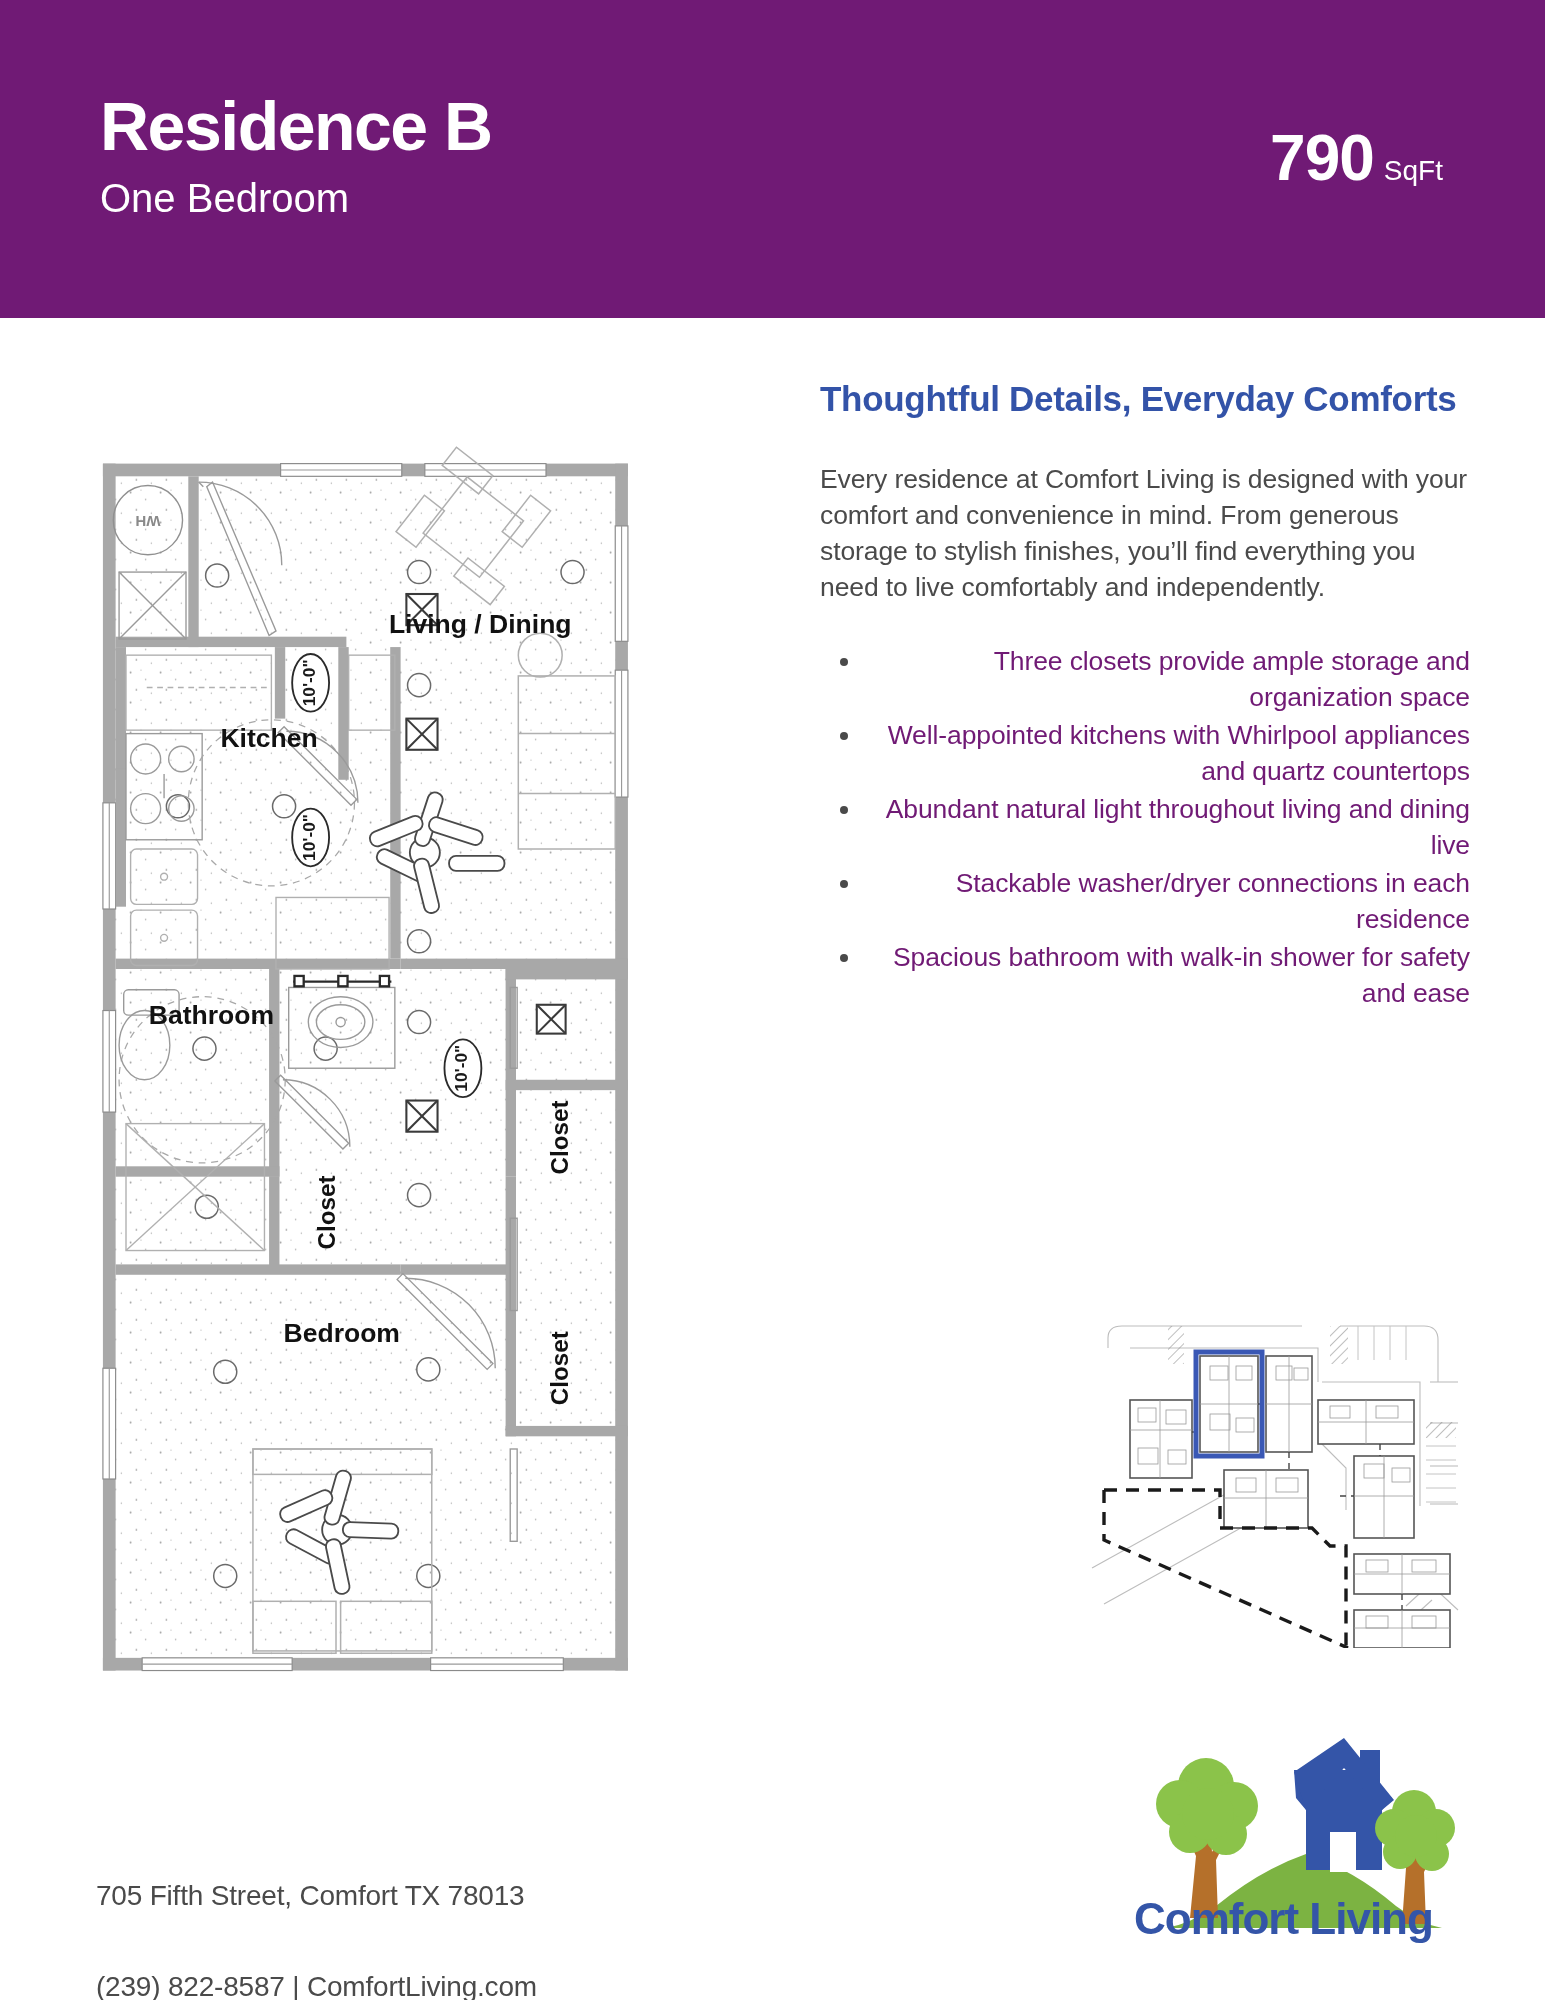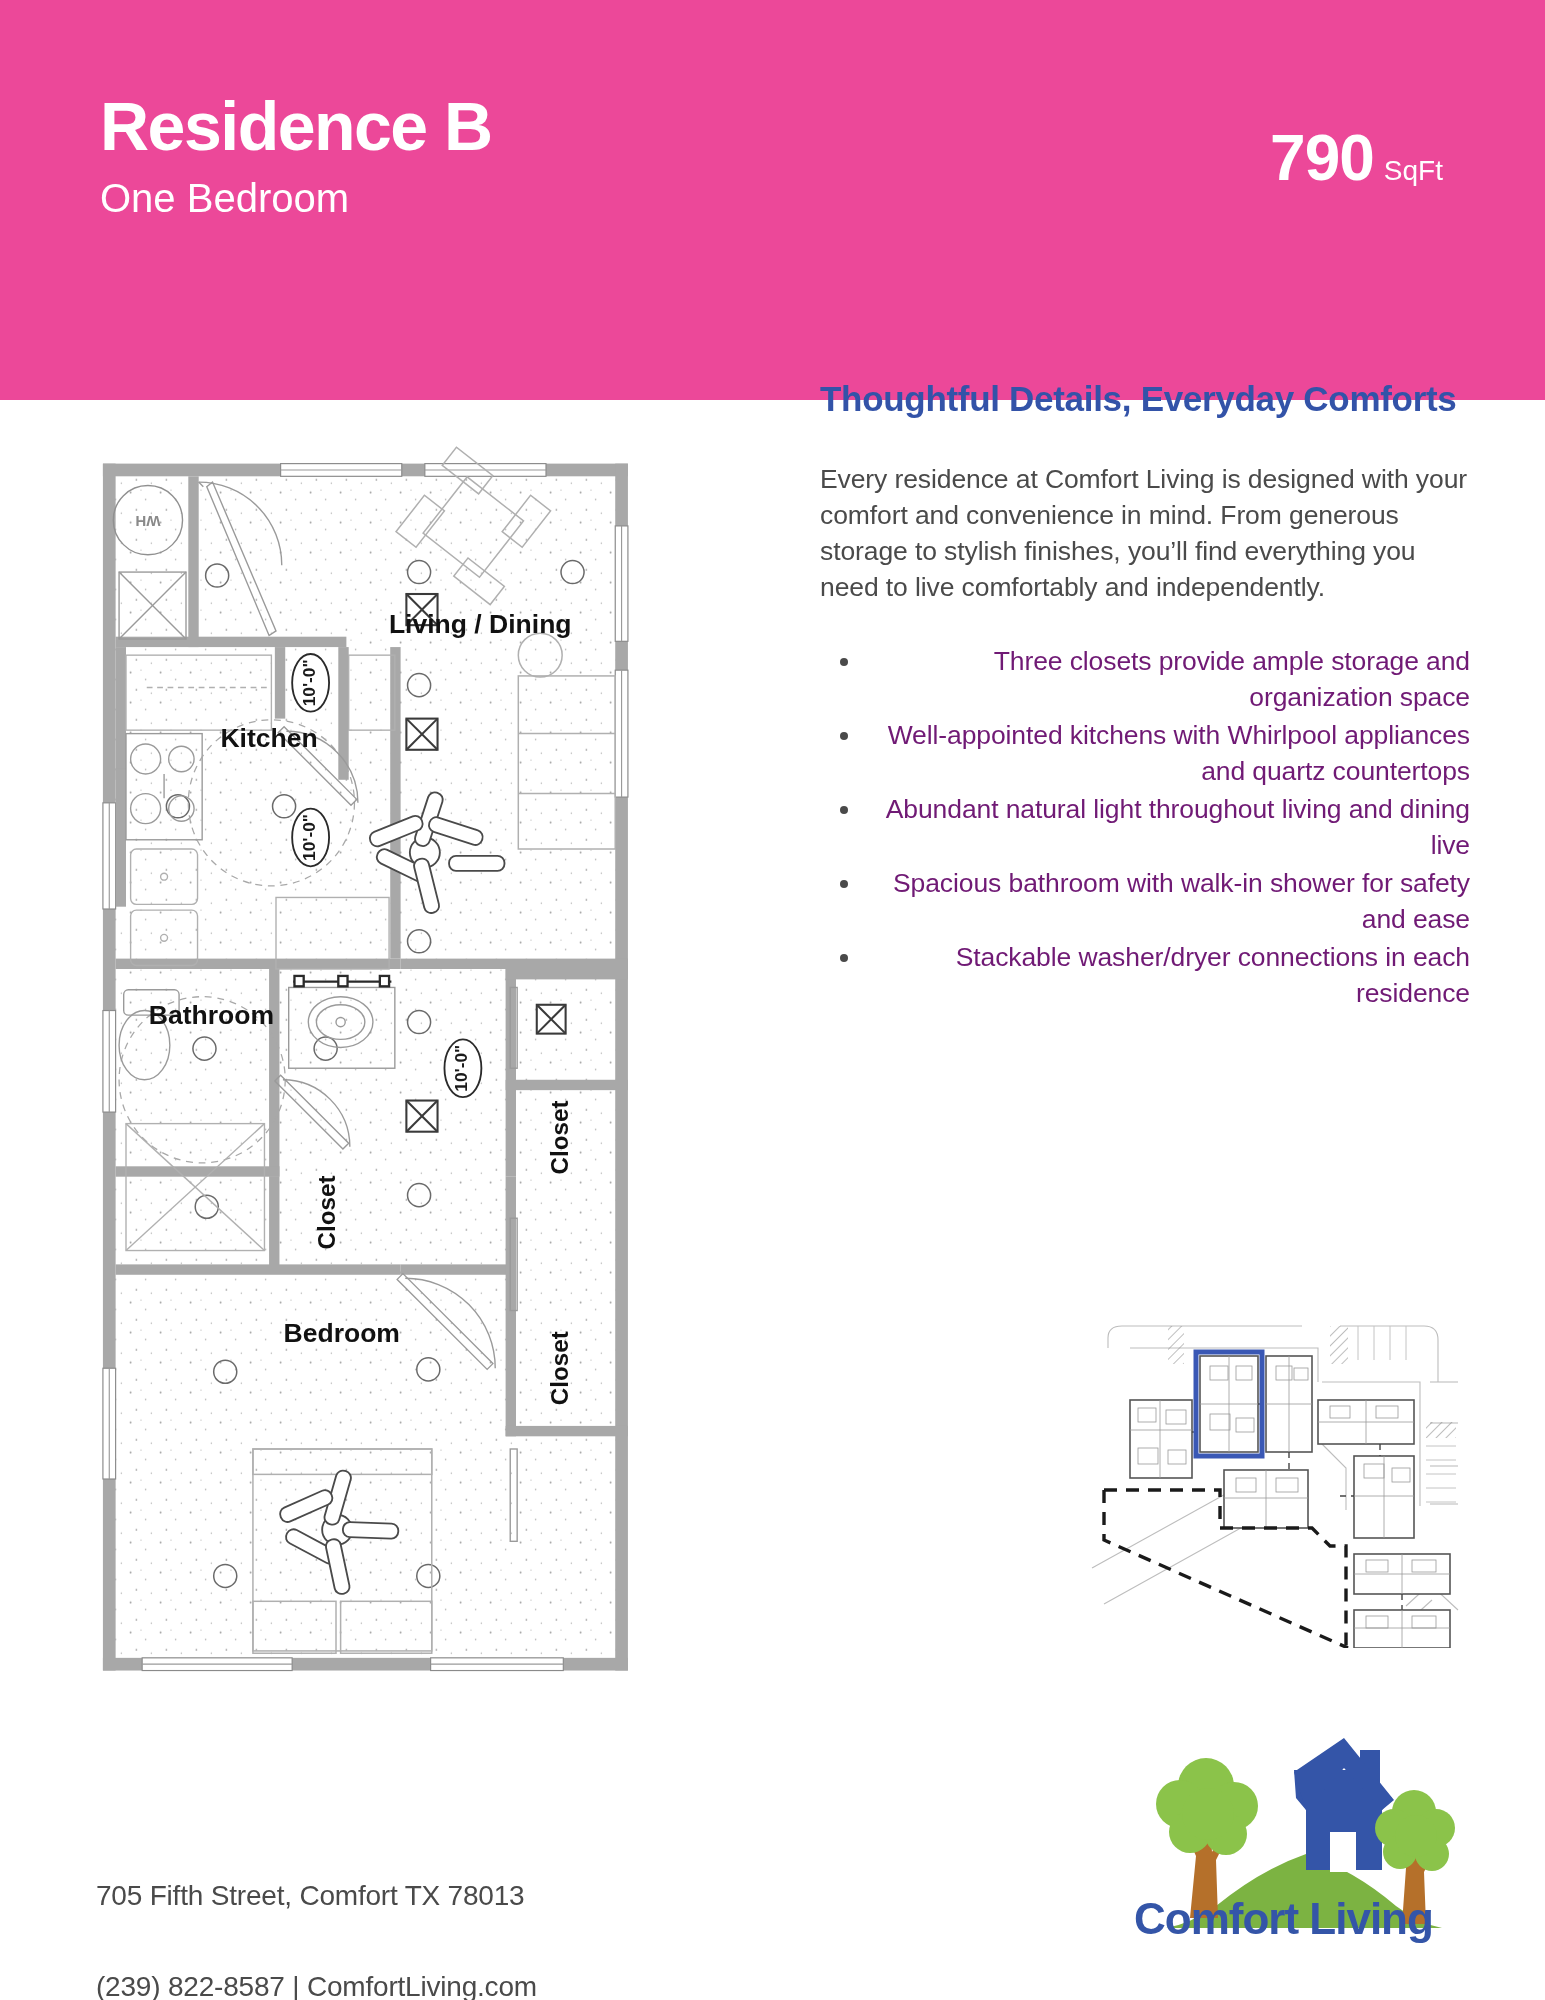--- a/index.html
+++ b/index.html
@@ -9,22 +9,22 @@
     height: 2000px;
     background: #ffffff;
     font-family: "Liberation Sans", sans-serif;
     overflow: hidden;
     position: relative;
   }
 
   
   .header {
     width: 1545px;
-    height: 400px;
-    background: #ec4899;
+    height: 318px;
+    background: #701a75;
     position: relative;
   }
   .header-title {
     position: absolute;
     left: 100px;
     top: 92px;
     font-size: 68px;
     font-weight: bold;
     color: #ffffff;
     letter-spacing: -1.5px;
@@ -435,22 +435,22 @@
     </svg>
   </div>
 
   <div class="right-col">
     <h2 class="section-heading">Thoughtful Details, Everyday Comforts</h2>
     <p class="intro-text">Every residence at Comfort Living is designed with your comfort and convenience in mind. From generous storage to stylish finishes, you’ll find everything you need to live comfortably and independently.</p>
     <ul class="feature-list">
       <li>Three closets provide ample storage and organization space</li>
       <li>Well-appointed kitchens with Whirlpool appliances and quartz countertops</li>
       <li>Abundant natural light throughout living and dining live</li>
+      <li>Stackable washer/dryer connections in each residence</li>
       <li>Spacious bathroom with walk-in shower for safety and ease</li>
-      <li>Stackable washer/dryer connections in each residence</li>
     </ul>
   </div>
 
   <div class="sitemap">
     <svg width="370" height="330" viewBox="0 0 370 330">
       <defs>
         <pattern id="hatch" width="7" height="7" patternUnits="userSpaceOnUse" patternTransform="rotate(45)">
           <line x1="0" y1="0" x2="0" y2="7" stroke="#8a8a8a" stroke-width="1.1"></line>
         </pattern>
       </defs>

